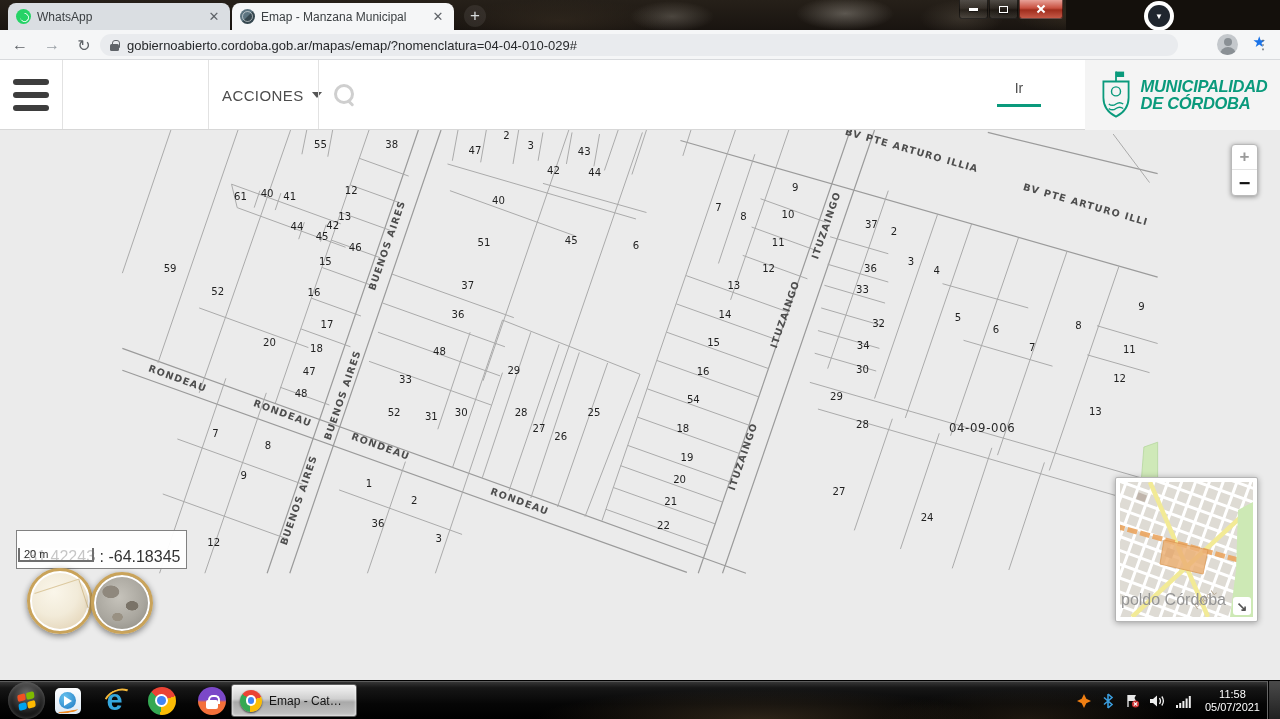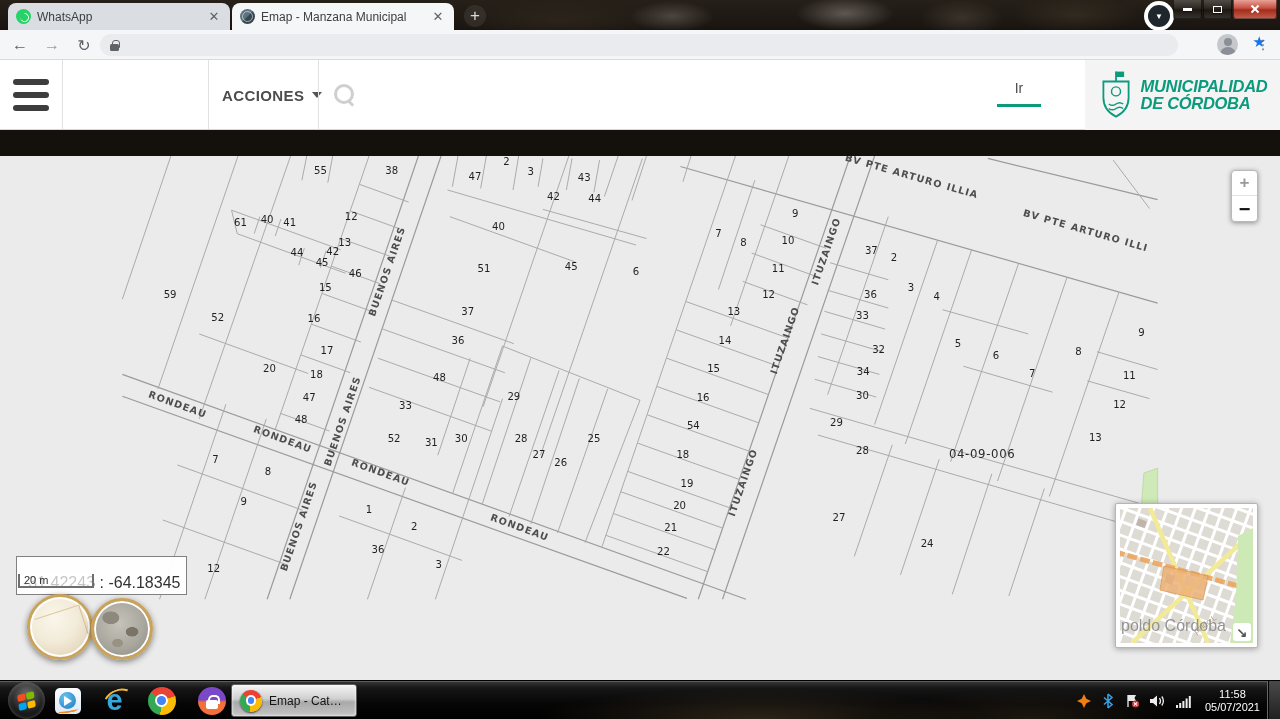--- a/index.html
+++ b/index.html
@@ -1,19 +1,19 @@
 <!DOCTYPE html>
 <html><head>
 <meta charset="utf-8">
 <style>
   * { margin:0; padding:0; box-sizing:border-box; }
   html,body { width:1280px; height:719px; overflow:hidden; font-family:"Liberation Sans",sans-serif; background:#14100c; }
 
   
-  #titlebar { position:absolute; left:0; top:0; width:1280px; height:30px;
+  #titlebar { position:absolute; left:0; top:0; width:1066px; height:30px;
     background:
       radial-gradient(60px 22px at 672px 55%, #8d877d66, transparent 70%),
       radial-gradient(70px 24px at 845px 45%, #b7b2a966, transparent 70%),
       radial-gradient(60px 26px at 962px 60%, #6e655755, transparent 70%),
       radial-gradient(90px 26px at 1075px 50%, #4e422f66, transparent 70%),
       radial-gradient(160px 30px at 560px 70%, #4a3d2c55, transparent 70%),
       linear-gradient(#262019, #191410);
   }
   .tab { position:absolute; bottom:0; height:27px; width:222px; border-radius:8px 8px 0 0;
     display:flex; align-items:center; padding:0 8px; font-size:12px; color:#3c4043; }
@@ -62,32 +62,32 @@
   .avatar-icon::after{content:"";position:absolute;left:2.5px;top:13px;width:16px;height:10px;border-radius:8px 8px 0 0;background:#8a9095;}
   .dots-icon { position:absolute; right:8px; top:5px; width:18px; height:18px; color:#5f6368; font-size:13px; letter-spacing:0;
     display:flex; align-items:center; justify-content:center; }
 
   
   #appbar { position:absolute; left:0; top:60px; width:1280px; height:70px; background:#ffffff; border-bottom:1px solid #d7d7d7; }
   #hamburger { position:absolute; left:13px; top:15px; width:36px; height:40px; display:flex; flex-direction:column; justify-content:space-between; padding:4px 0;}
   #hamburger span { display:block; height:6px; border-radius:3px; background:#3d3d3d; }
   .vsep { position:absolute; top:0; bottom:0; width:1px; background:#e2e2e2; }
   #modo-consulta { position:absolute; left:74px; top:0; height:70px; display:flex; align-items:center; font-size:15px; color:#4c4c4c; letter-spacing:.4px;}
-  #acciones { position:absolute; left:222px; top:0; height:70px; display:flex; align-items:center; gap:8px; font-size:15px; color:#4c4c4c; letter-spacing:.4px;font-weight:bold;}
+  #acciones { position:absolute; left:222px; top:0; height:70px; display:flex; align-items:center; gap:8px; font-size:15px; color:#4c4c4c; letter-spacing:.4px;}
   .caret-down { width:0; height:0; border:5px solid transparent; border-top:6px solid #555; margin-top:5px;}
   .mag-icon { position:absolute; left:334px; top:24px; width:22px; height:22px; }
   .mag-icon::before { content:""; position:absolute; left:0; top:0; width:14px; height:14px; border:3px solid #cfcfcf; border-radius:50%; }
   .mag-icon::after { content:""; position:absolute; left:15px; top:15px; width:3px; height:8px; background:#cfcfcf; transform:rotate(-45deg); border-radius:2px;}
   #search-placeholder { position:absolute; left:382px; top:0; height:70px; display:flex; align-items:center; font-size:15px; color:#b9b9b9; }
   #go-btn { position:absolute; left:997px; top:20px; width:44px; text-align:center; font-size:14px; color:#4c4c4c; padding-bottom:8px; border-bottom:3px solid #129e8c; }
   #logo-box { position:absolute; left:1085px; top:0; width:195px; height:70px; background:#f4f4f4; display:flex; align-items:center; justify-content:center; gap:7px;}
   #logo-text { font-weight:bold; font-size:16.5px; line-height:17px; letter-spacing:-.3px; color:#0a9a7c; }
 
   
-  #map { position:absolute; left:0; top:130px; width:1280px; height:550px; background:#ebebeb; overflow:hidden;margin-top:26px; }
+  #map { position:absolute; left:0; top:130px; width:1280px; height:550px; background:#ebebeb; overflow:hidden; }
   #map-svg { position:absolute; left:0; top:0; }
   .pnum { font:12.5px "DejaVu Sans",sans-serif; fill:#1f1f1f; }
   .street { font:600 12px "DejaVu Sans",sans-serif; fill:#4d4d4d; letter-spacing:1.4px; }
   .bcode { font:14.5px "DejaVu Sans",sans-serif; fill:#2a2a2a; letter-spacing:.8px; }
 
   #zoomctl { position:absolute; left:1231px; top:14px; width:27px; height:52px; background:#fff; border:1px solid #b9b9b9;
     border-radius:4px; box-shadow:0 1px 5px #0006; overflow:hidden; }
   #zoom-in { height:25px; border-bottom:1px solid #e3e3e3; display:flex; align-items:center; justify-content:center; font-size:17px; font-weight:bold; color:#9a9a9a;}
   #zoom-out { height:26px; display:flex; align-items:center; justify-content:center; font-size:20px; font-weight:bold; color:#111;}
 
@@ -193,20 +193,21 @@
       </div>
   </div>
 </div>
 
 <div id="navbar">
   <div class="navic" style="left:8px;">←</div>
   <div class="navic" style="left:40px;color:#9aa0a6;">→</div>
   <div class="navic" style="left:72px;">↻</div>
   <div id="omnibox">
     <span class="lock-icon"></span>
+    <span id="url-text">gobiernoabierto.cordoba.gob.ar/mapas/emap/?nomenclatura=04-04-010-029#</span>
   </div>
   <div class="star-icon">★</div>
   <div class="avatar-icon"></div>
   <div class="dots-icon">⋮</div>
 </div>
 
 <div id="appbar">
   <div id="hamburger">
       <span></span>
       <span></span>

